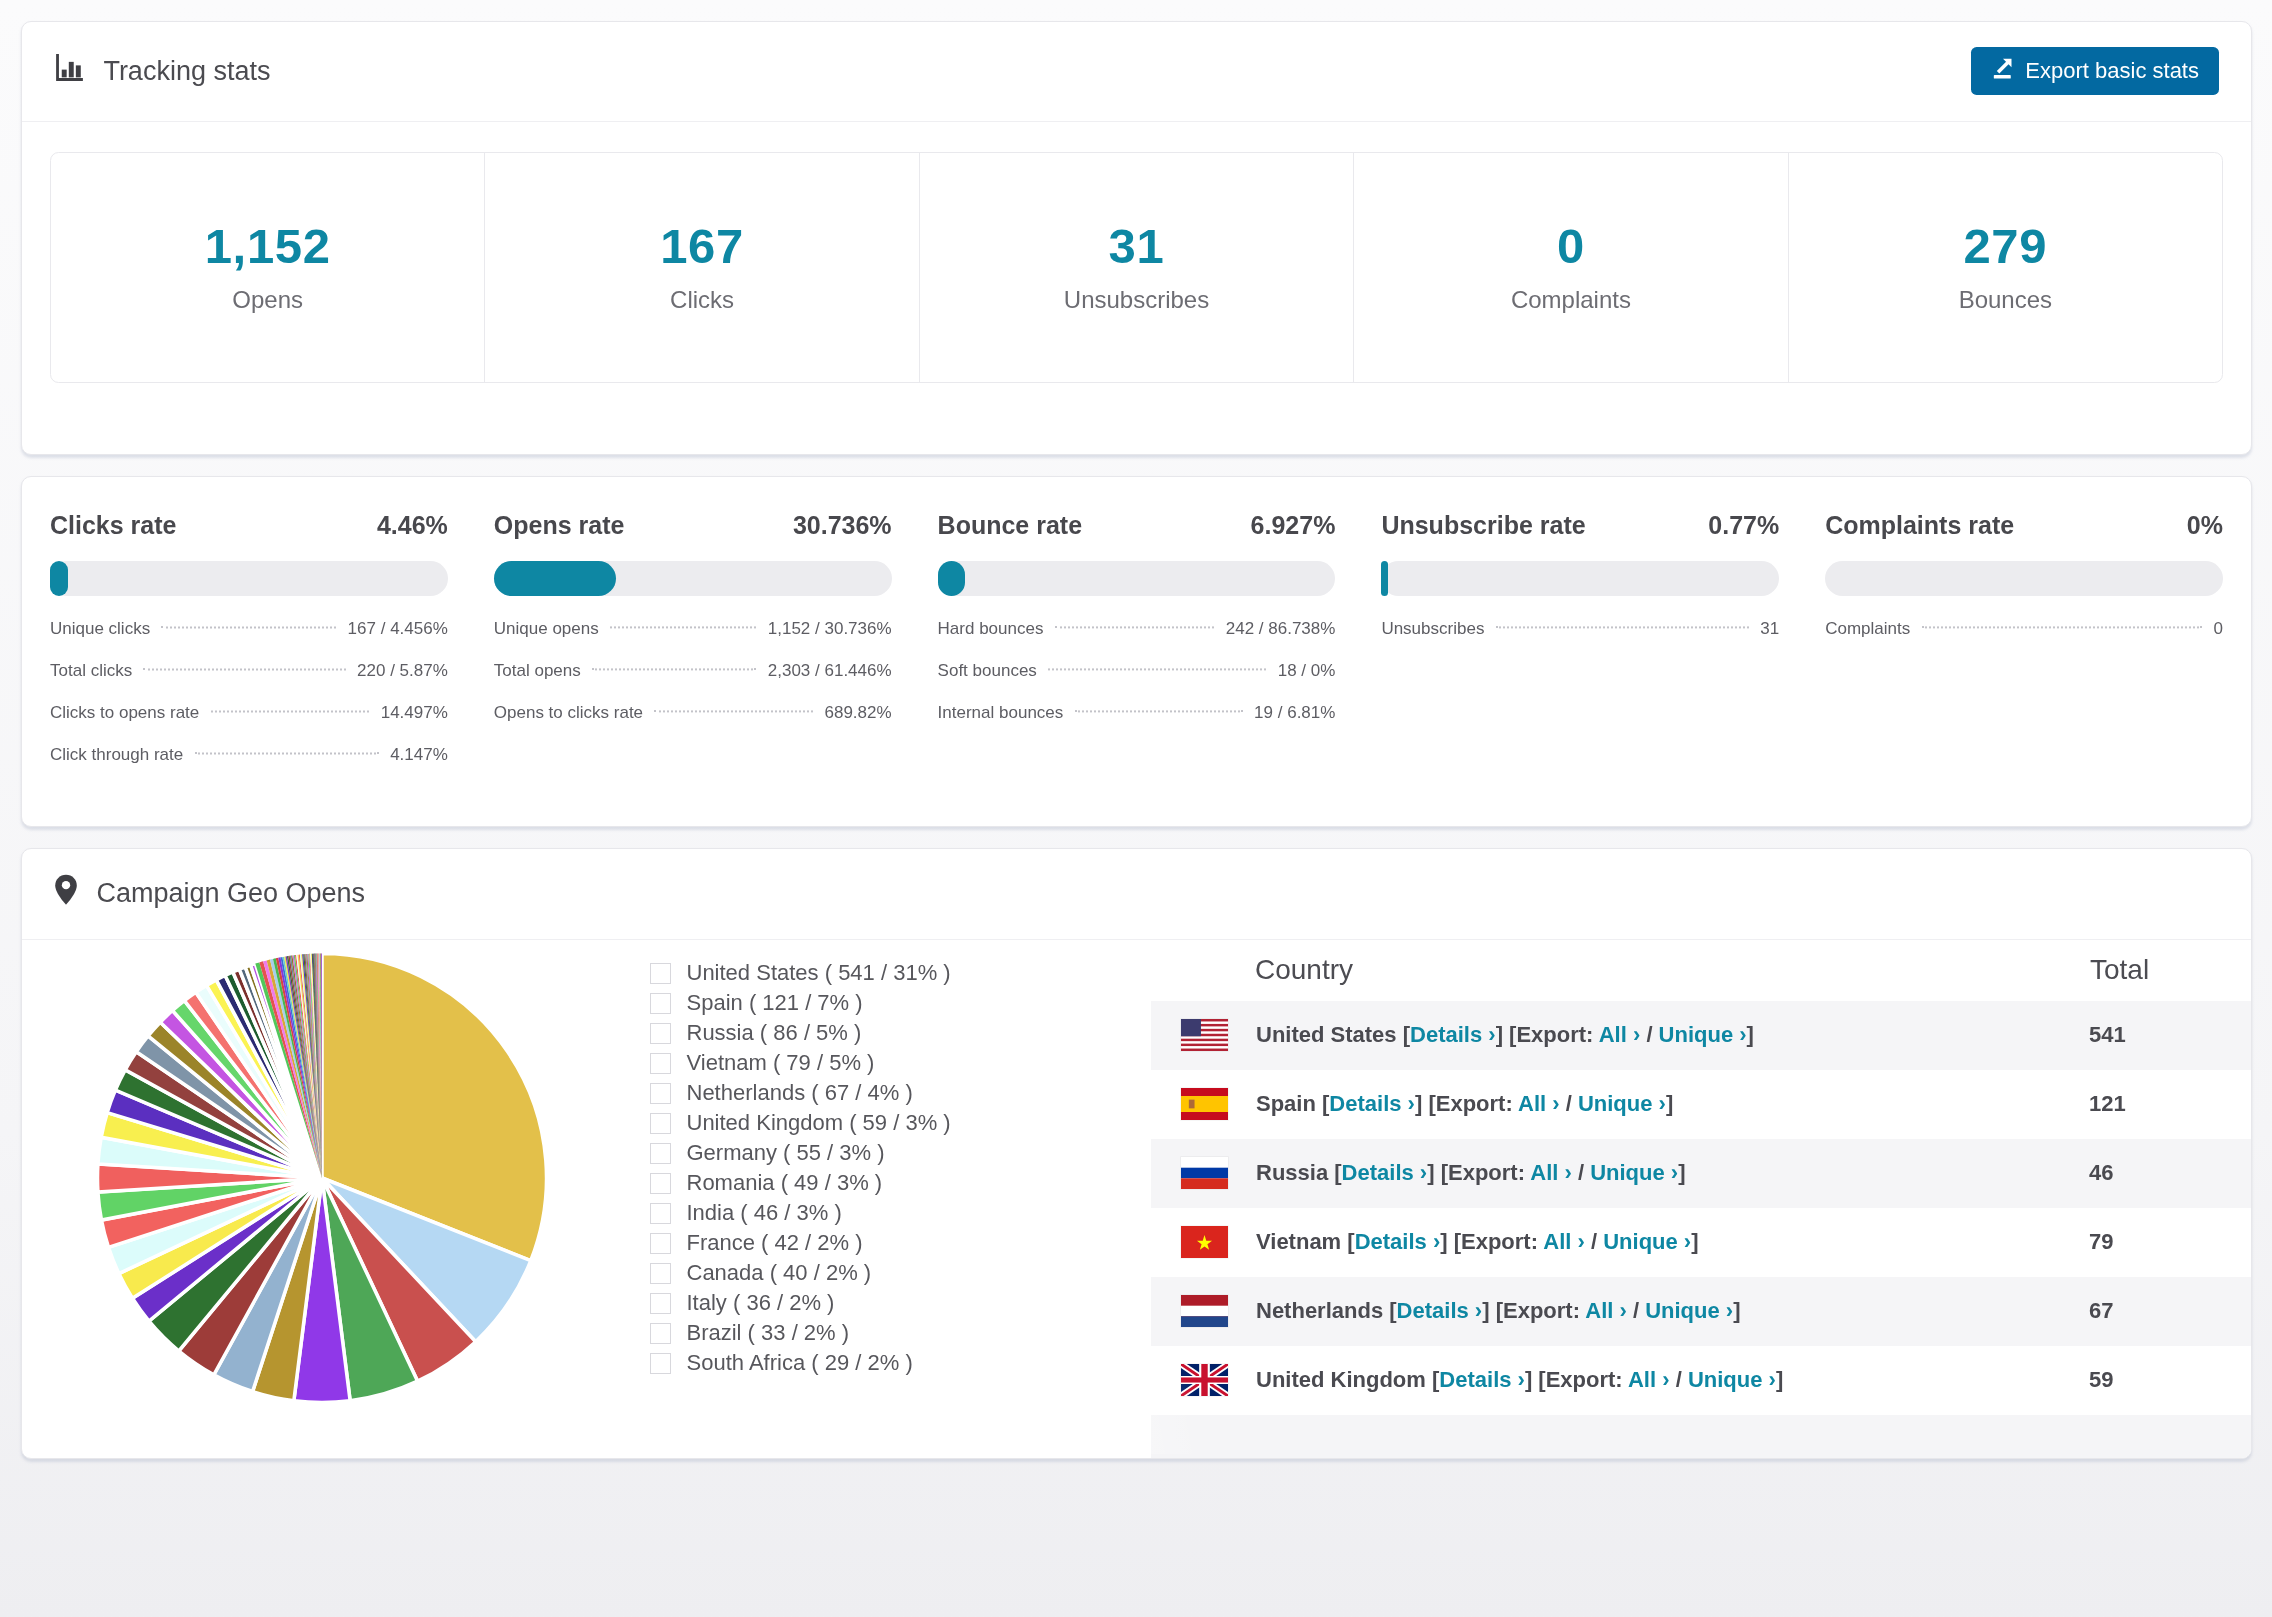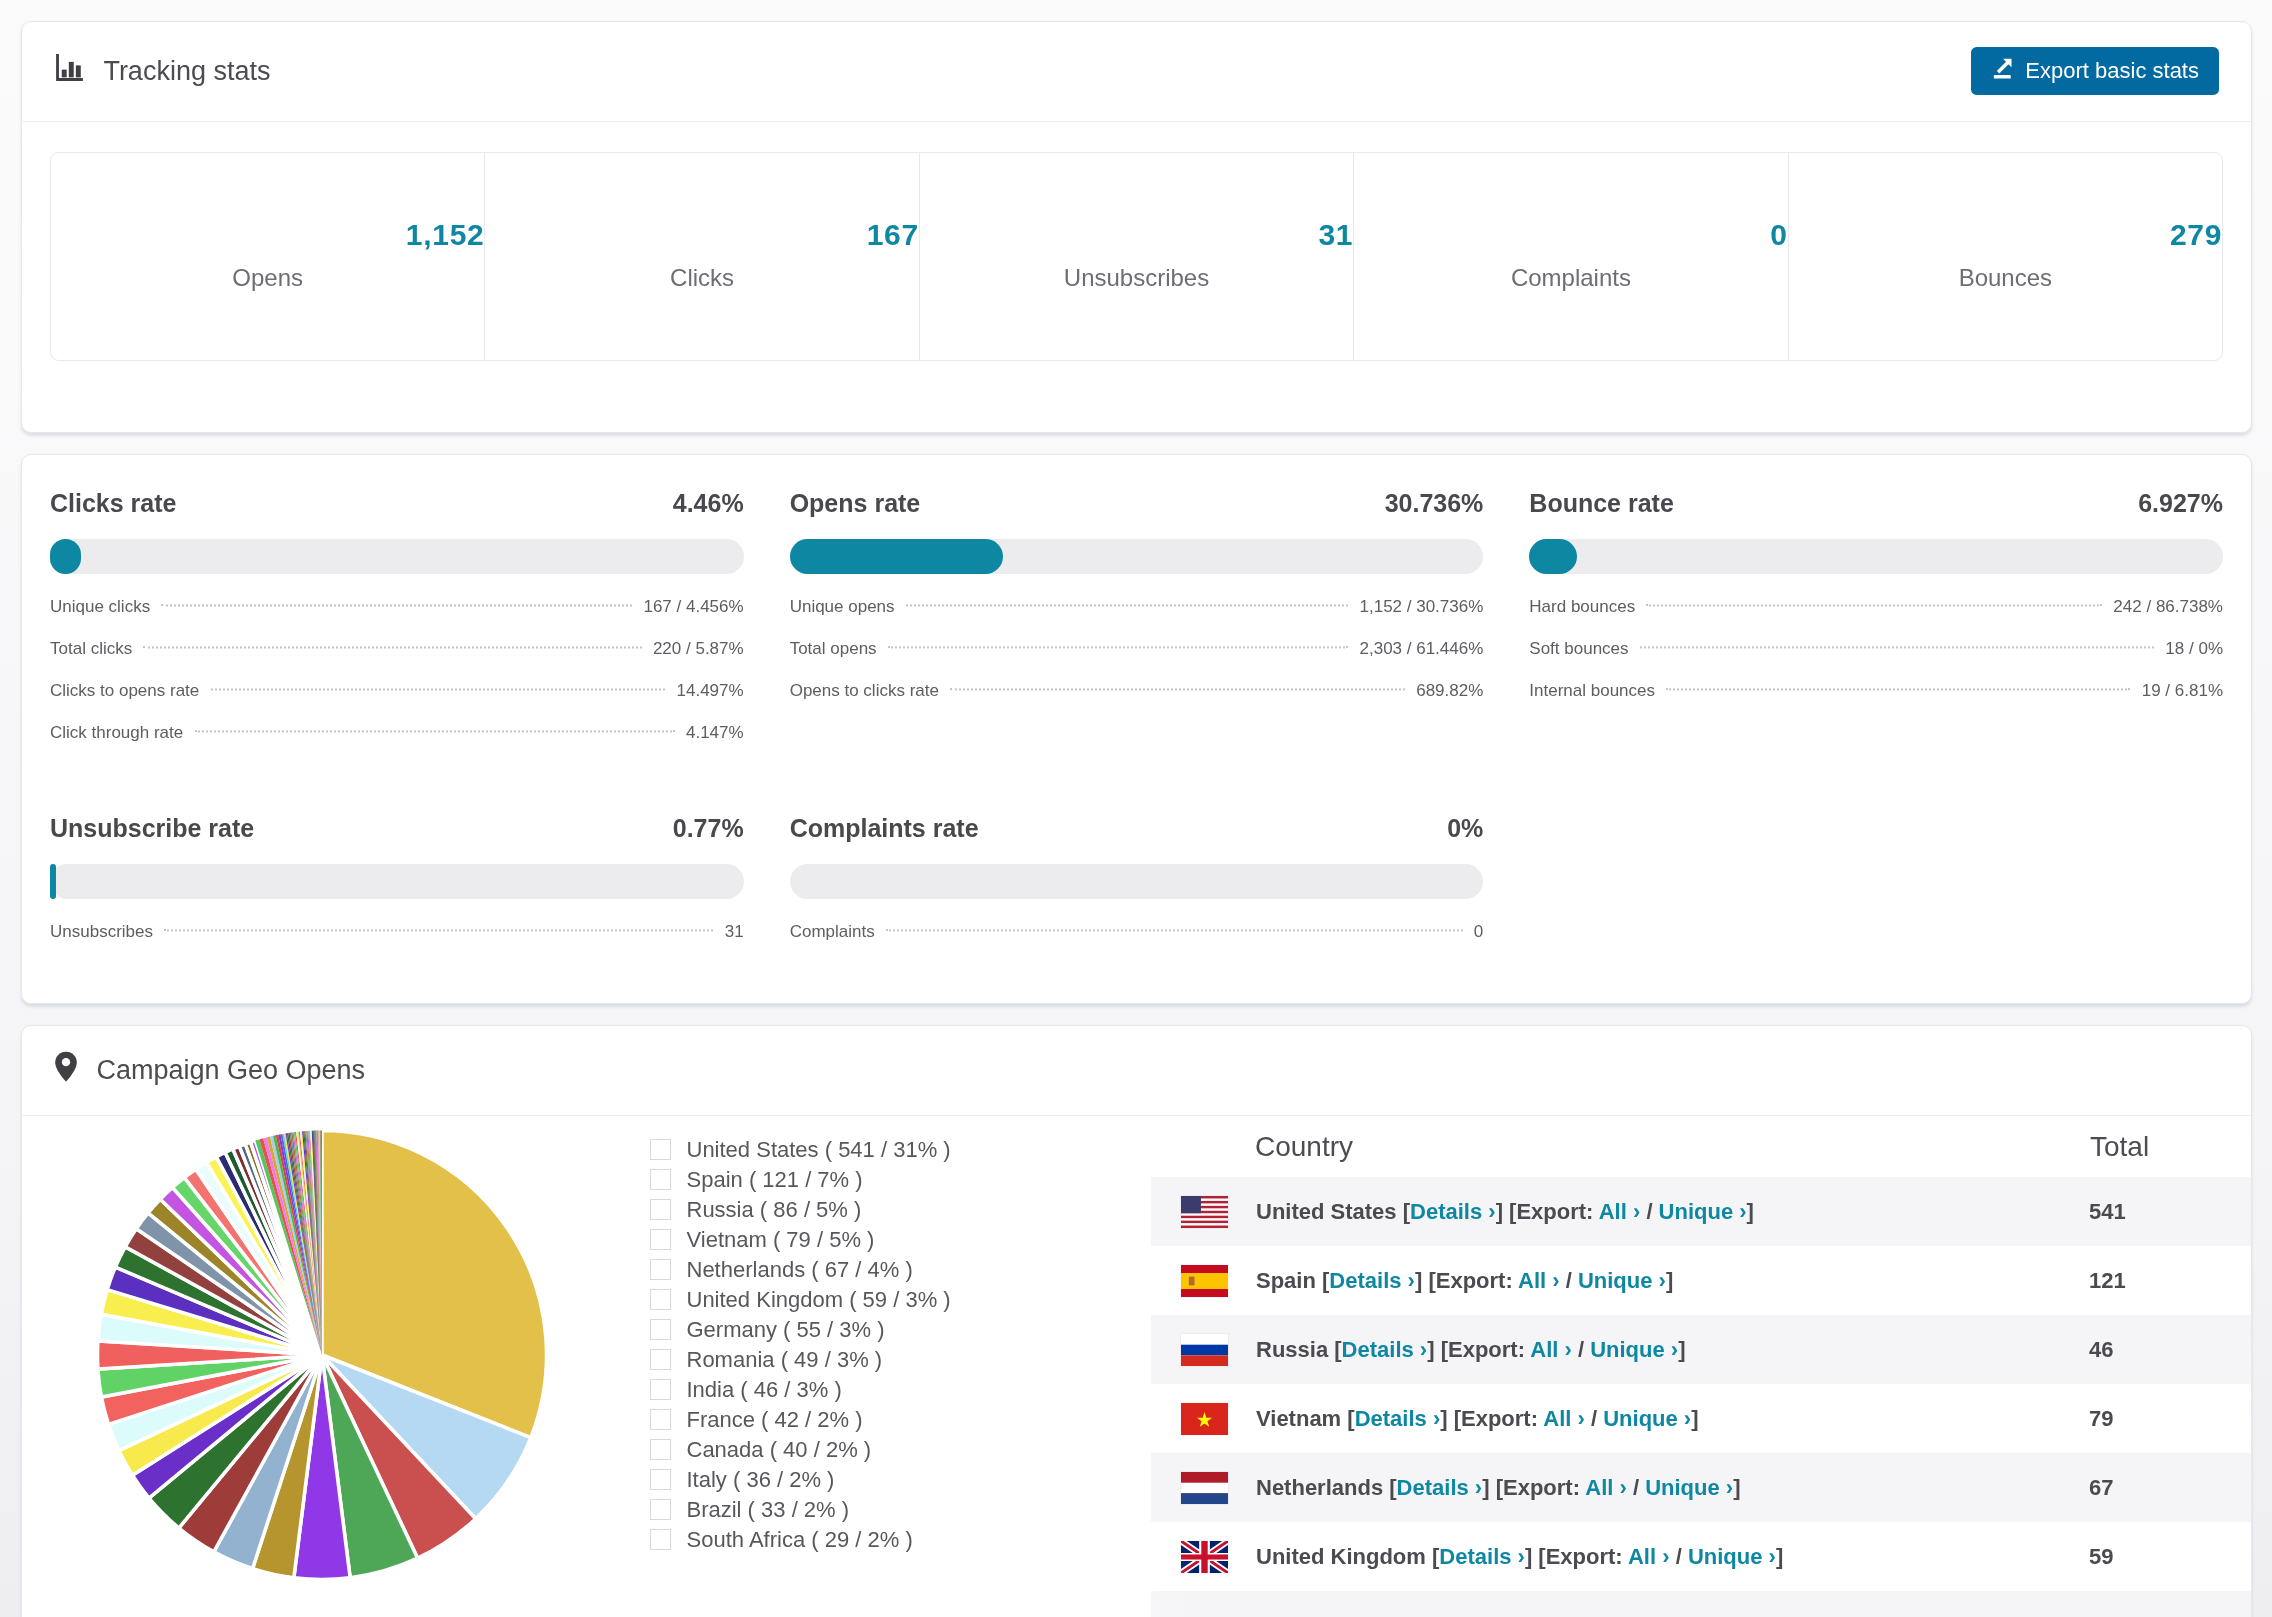--- a/index.html
+++ b/index.html
@@ -25,26 +25,26 @@
   .btn {
     display:flex; align-items:center; gap:10.6px; background:#0369a1; color:#fff;
     font-size:22px; padding:0 20px; height:48px; border-radius:5.6px; border:none;
     cursor:pointer; font-family:"Liberation Sans",sans-serif;
   }
 
   
   .stats-strip { display:flex; margin:30px 28px 71px 28px; border:1.4px solid #e9e9ed; border-radius:8.5px; background:#fff; }
   .stat-cell { flex:1; text-align:center; padding:65px 0 68px 0; }
   .stat-cell + .stat-cell { border-left:1.4px solid #e9e9ed; }
-  .stat-value { font-size:30px; font-weight:bold; color:#0e87a3; letter-spacing:0.7px;text-align:right; }
+  .stat-value { font-size:49px; font-weight:bold; color:#0e87a3; letter-spacing:0.7px; }
   .stat-label { margin-top:12.7px; font-size:24px; color:#6d6d73; }
 
   
   .rates-card { padding:34px 28px 39px 28px; }
-  #rates-grid { display:grid; grid-template-columns:1fr 1fr 1fr; column-gap:46px; row-gap:49px; }
+  #rates-grid { display:grid; grid-template-columns:1fr 1fr 1fr 1fr 1fr; column-gap:46px; row-gap:49px; }
   .rate-head { display:flex; justify-content:space-between; align-items:baseline; font-size:25px; font-weight:bold; color:#48484d; }
   .bar { margin-top:21px; height:35px; border-radius:17.6px; background:#ececef; position:relative; }
   .fill { position:absolute; left:0; top:0; bottom:0; background:#0e87a3; border-radius:17.6px; }
   .rate-rows { margin-top:22.6px; }
   .rate-row { display:flex; align-items:baseline; font-size:17px; color:#5d5d63; height:42px; }
   .dots { flex:1; border-bottom:2.1px dotted #c3c3c9; margin:0 11.3px; transform:translateY(-5.6px); }
   .rr-value { white-space:nowrap; }
 
   
   .geo-card { height:611px; overflow:hidden; position:relative; padding:0; }

